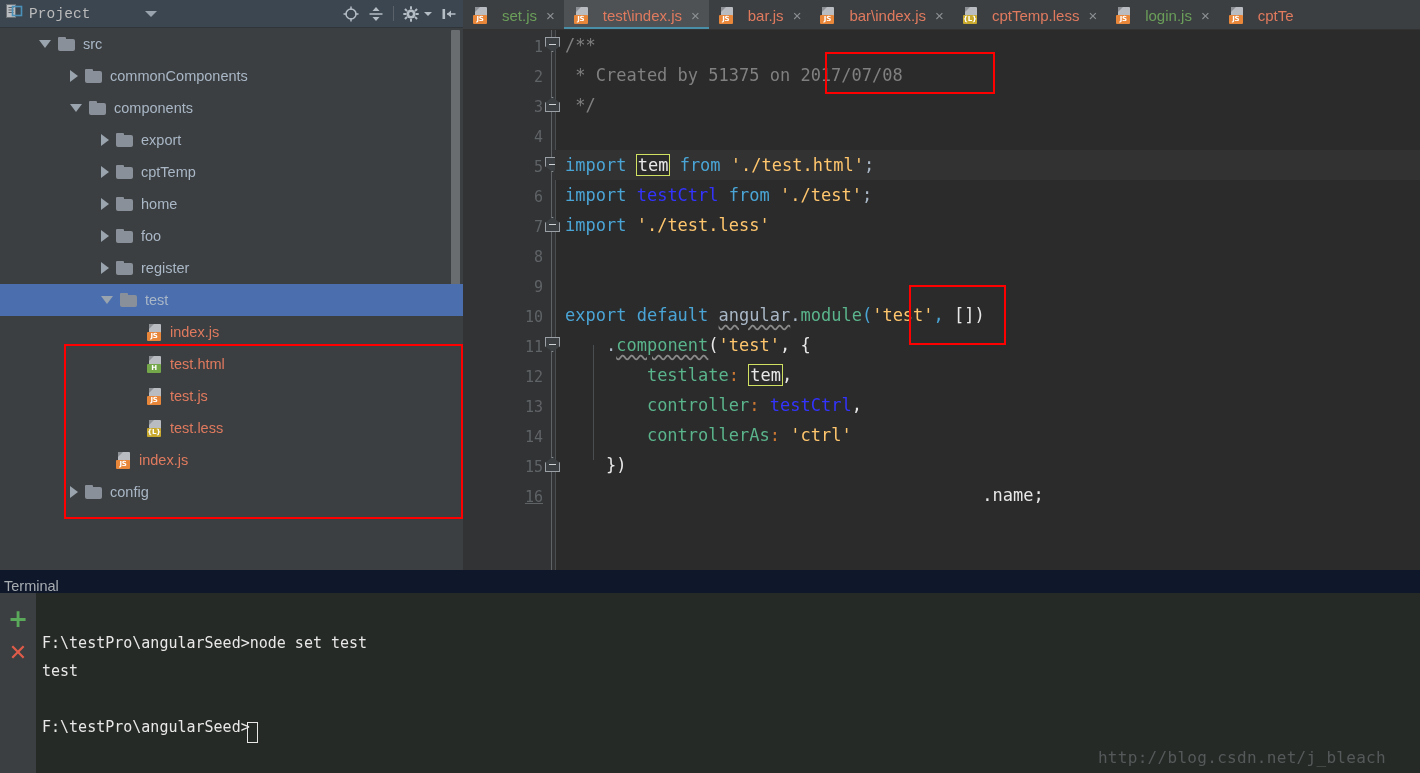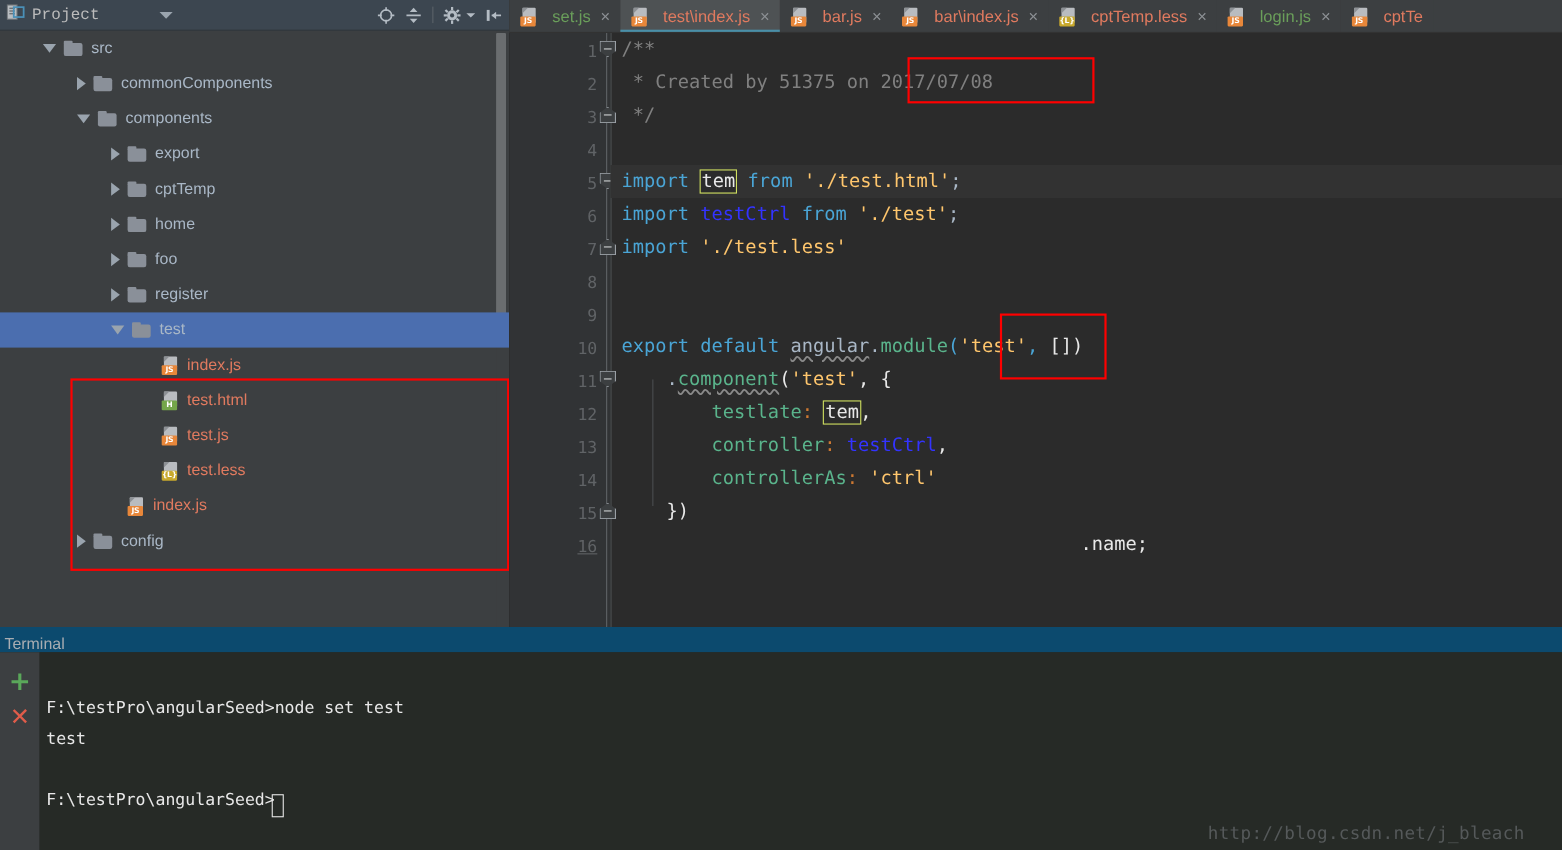--- a/index.html
+++ b/index.html
@@ -292,21 +292,21 @@
   }
   .indent-guide {
     position: absolute;
     width: 1px; background: #4b4e50;
   }
 
   
   #term-header {
     position: absolute; left: 0; top: 570px;
     width: 1420px; height: 32px;
-    background: #0c4a6e;
+    background: #0f172a;
     color: #a8adb2;
     font-size: 14.5px;
     display: flex; align-items: center;
     padding-left: 4px;
     box-sizing: border-box;
   }
   #term-body {
     position: absolute; left: 0; top: 593px;
     width: 1420px; height: 180px;
     background: #262a26;

